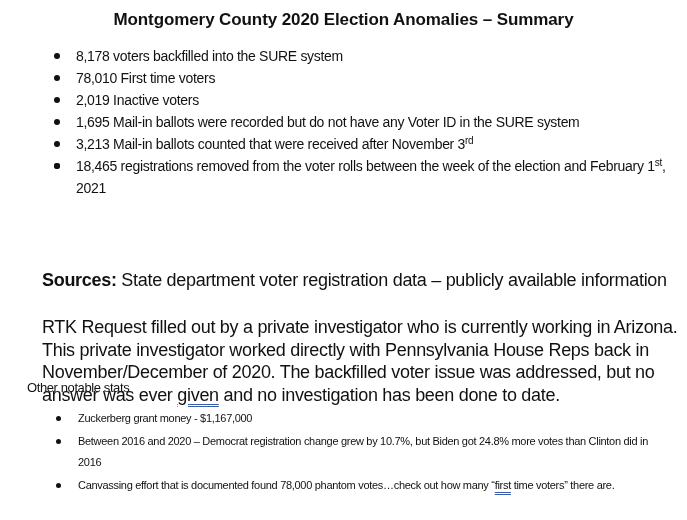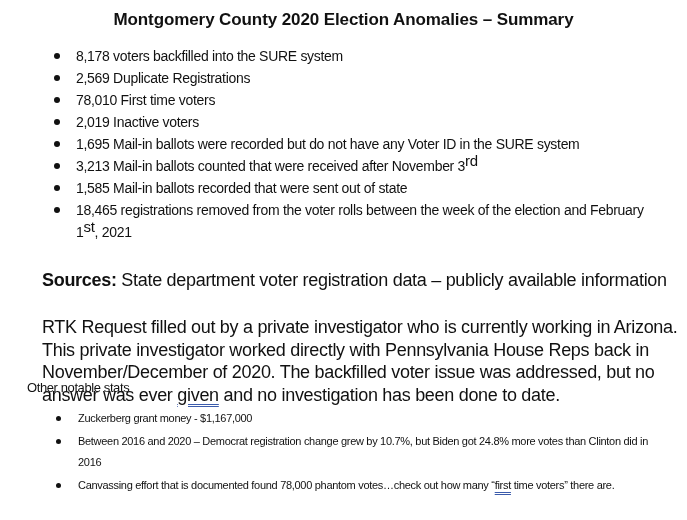--- a/index.html
+++ b/index.html
@@ -24,36 +24,35 @@
   .main-list li .bullet { left: 54px; }
   .para { position: absolute; left: 27px; font-size: 18px; line-height: 22.5px; letter-spacing: -0.3px; width: 650px; margin: 15px; }
   .sources { top: 254px; }
   .rtk { top: 301px; }
   .bold { font-weight: bold; }
   .subhead { position: absolute; left: 27px; top: 380px; font-size: 13px; font-weight: normal; letter-spacing: -0.4px; }
   .other-list { top: 408px; }
   .other-list li { padding-left: 78px; width: 580px; font-size: 11px; line-height: 21px; margin-bottom: 2px; }
   .other-list li .bullet { left: 56px; width: 5px; height: 5px; top: 8px; }
   .sp { text-decoration: underline double #3b5bab; text-underline-offset: 3px; }
-  sup { font-size: 15px; line-height: 0; vertical-align: 5px; }
+  sup { font-size: 10px; line-height: 0; vertical-align: 5px; }
 </style>
 </head>
 <body>
 
 <div class="doc">
   <div class="title">Montgomery County 2020 Election Anomalies – Summary</div>
 
   <ul class="list main-list">
     <li><span class="bullet"></span><span>8,178 voters backfilled into the SURE system</span></li>
-    <li><span class="bullet"></span><span>2,569 Duplicate Registrations</span></li>
     <li><span class="bullet"></span><span>78,010 First time voters</span></li>
     <li><span class="bullet"></span><span>2,019 Inactive voters</span></li>
     <li><span class="bullet"></span><span>1,695 Mail-in ballots were recorded but do not have any Voter ID in the SURE system</span></li>
     <li><span class="bullet"></span><span>3,213 Mail-in ballots counted that were received after November 3</span><sup>rd</sup></li>
-    <li><span class="bullet"></span><span>1,585 Mail-in ballots recorded that were sent out of state</span></li>
+    <li><span class="bullet"></span></li>
     <li><span class="bullet"></span><span>18,465 registrations removed from the voter rolls between the week of the election and February 1</span><sup>st</sup><span>, 2021</span></li>
   </ul>
 
   <p class="para sources"><span class="bold">Sources:</span><span> State department voter registration data – publicly available information</span></p>
 
   <p class="para rtk"><span>RTK Request filled out by a private investigator who is currently working in Arizona. This private investigator worked directly with Pennsylvania House Reps back in November/December of 2020. The backfilled voter issue was addressed, but no answer was ever </span><span class="sp">given</span><span> and no investigation has been done to date.</span></p>
 
   <div class="subhead">Other notable stats</div>
 
   <ul class="list other-list">

